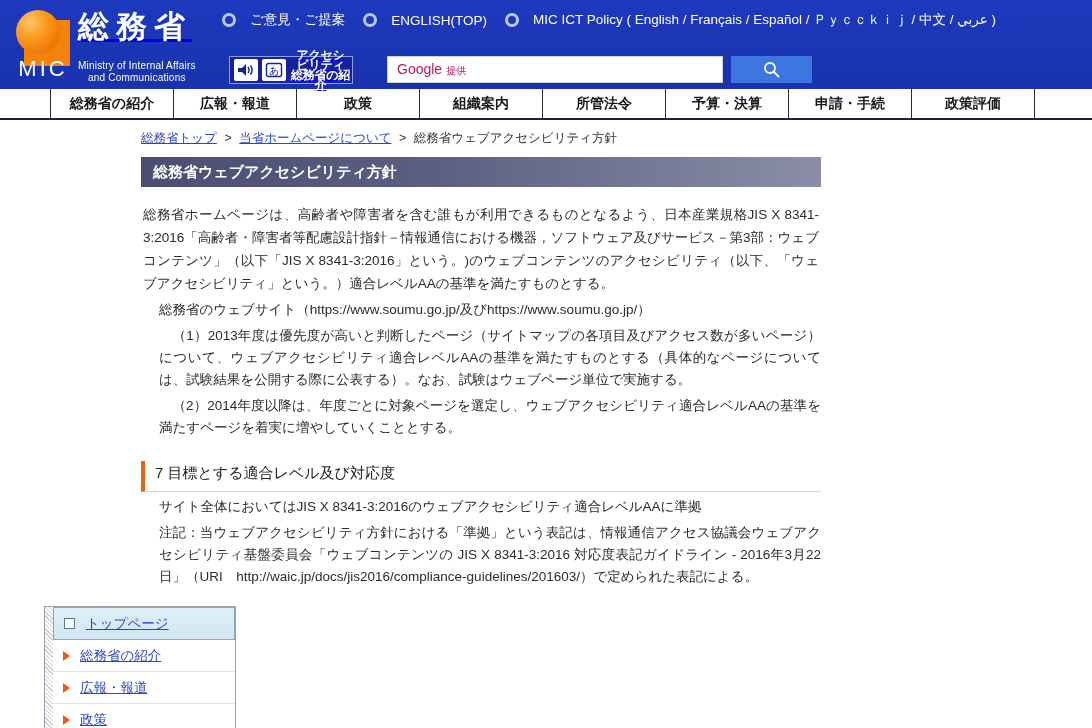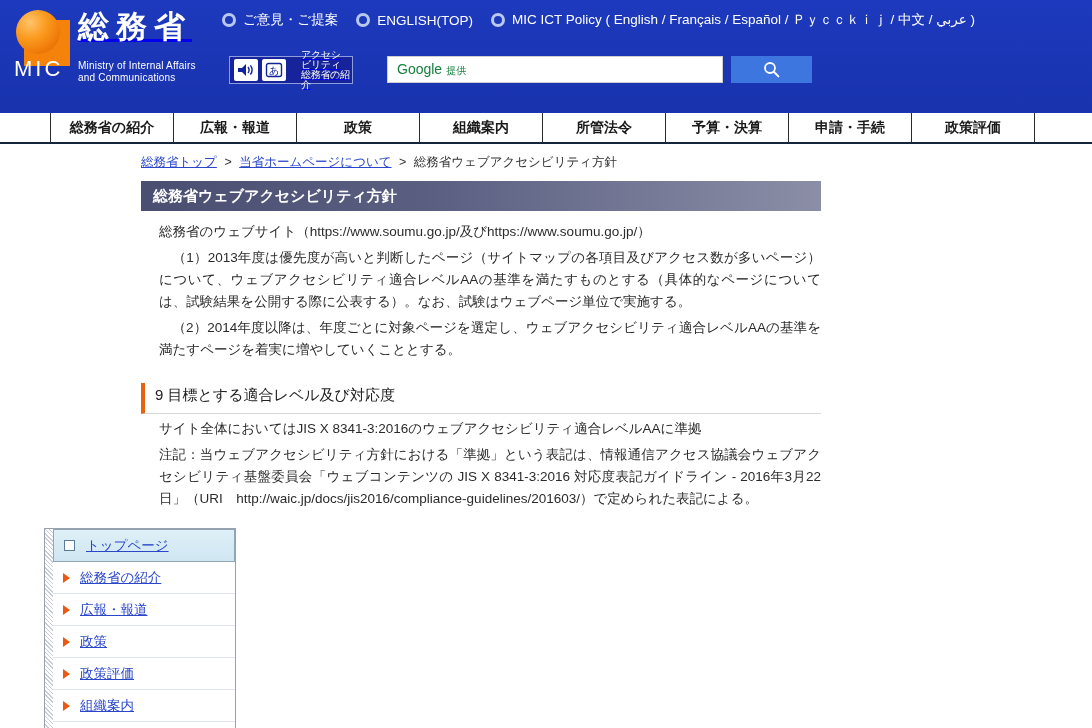--- a/index.html
+++ b/index.html
@@ -13,23 +13,24 @@
     height: 728px;
     overflow: hidden;
     font-family: "Liberation Sans", "DejaVu Sans", sans-serif;
     color: #333333;
     font-size: 13px;
   }
 
   
   .header {
     position: relative;
-    height: 112px;
+    height: 88px;
     background: #1b35b5;
     background: linear-gradient(180deg, #1d39bd 0%, #1933ae 100%);
+    text-align: center;
   }
   .logo-block {
     position: absolute;
     left: 14px;
     top: 8px;
     display: flex;
     align-items: flex-start;
   }
   .logo-mark {
     width: 58px;
@@ -98,20 +99,21 @@
     color: #ffffff;
     font-size: 13.5px;
     white-space: nowrap;
   }
   .toplink {
     display: flex;
     align-items: center;
     color: #ffffff;
     text-decoration: none;
     white-space: nowrap;
+    gap: 7px;
   }
   .ring {
     display: inline-block;
     width: 14px;
     height: 14px;
     border-radius: 50%;
     border: 3px solid #b9c8ef;
     margin-right: 7px;
     flex: none;
     box-sizing: border-box;
@@ -137,42 +139,42 @@
     border-radius: 2px;
     margin: 0 2px;
     display: flex;
     align-items: center;
     justify-content: center;
     flex: none;
   }
   .a11y-icon svg { display: block; }
   .a11y-label {
     color: #ffffff;
-    font-size: 10px;
+    font-size: 12px;
     line-height: 10px;
-    margin-left: 13px;
+    margin-left: 3px;
     letter-spacing: -0.3px;
-    font-weight: normal;
+    font-weight: bold;
   }
 
   .searchbox {
     position: absolute;
     left: 387px;
     top: 56px;
     width: 336px;
     height: 27px;
     background: #ffffff;
     border: 1px solid #cfcfcf;
     box-sizing: border-box;
     display: flex;
     align-items: center;
     padding-left: 9px;
   }
   .search-ph {
-    color: #15803d;
+    color: #be185d;
     font-size: 14px;
   }
   .search-ph .sub { font-size: 10px; margin-left: 4px; }
   .search-btn {
     position: absolute;
     left: 731px;
     top: 56px;
     width: 81px;
     height: 27px;
     background: #3e76e0;
@@ -422,28 +424,29 @@
     <div class="breadcrumb">
       <a href="#">総務省トップ</a>
       <span class="sep">&gt;</span>
       <a href="#">当省ホームページについて</a>
       <span class="sep">&gt;</span>
       <span>総務省ウェブアクセシビリティ方針</span>
     </div>
 
     <h1 class="page-title">総務省ウェブアクセシビリティ方針</h1>
 
+    <p class="lead">総務省ホームページは、高齢者や障害者を含む誰もが利用できるものとなるよう、日本産業規格JIS X 8341-3:2016「高齢者・障害者等配慮設計指針－情報通信における機器，ソフトウェア及びサービス－第3部：ウェブコンテンツ」（以下「JIS X 8341-3:2016」という。)のウェブコンテンツのアクセシビリティ（以下、「ウェブアクセシビリティ」という。）適合レベルAAの基準を満たすものとする。</p>
 
     <div class="sec-body">
       <p>総務省のウェブサイト（https://www.soumu.go.jp/及びhttps://www.soumu.go.jp/）</p>
       <p class="indent">（1）2013年度は優先度が高いと判断したページ（サイトマップの各項目及びアクセス数が多いページ）について、ウェブアクセシビリティ適合レベルAAの基準を満たすものとする（具体的なページについては、試験結果を公開する際に公表する）。なお、試験はウェブページ単位で実施する。</p>
       <p class="indent">（2）2014年度以降は、年度ごとに対象ページを選定し、ウェブアクセシビリティ適合レベルAAの基準を満たすページを着実に増やしていくこととする。</p>
     </div>
 
-    <h2 class="sec-head">9 目標とする適合レベル及び対応度</h2>
+    <h2 class="sec-head">7 目標とする適合レベル及び対応度</h2>
     <div class="sec-body">
       <p>サイト全体においてはJIS X 8341-3:2016のウェブアクセシビリティ適合レベルAAに準拠</p>
       <p>注記：当ウェブアクセシビリティ方針における「準拠」という表記は、情報通信アクセス協議会ウェブアクセシビリティ基盤委員会「ウェブコンテンツの JIS X 8341-3:2016 対応度表記ガイドライン - 2016年3月22日」（URI　http://waic.jp/docs/jis2016/compliance-guidelines/201603/）で定められた表記による。</p>
     </div>
 
   </div>
 
   <aside class="side">
     <div class="side-box">
       <div class="side-inner">

